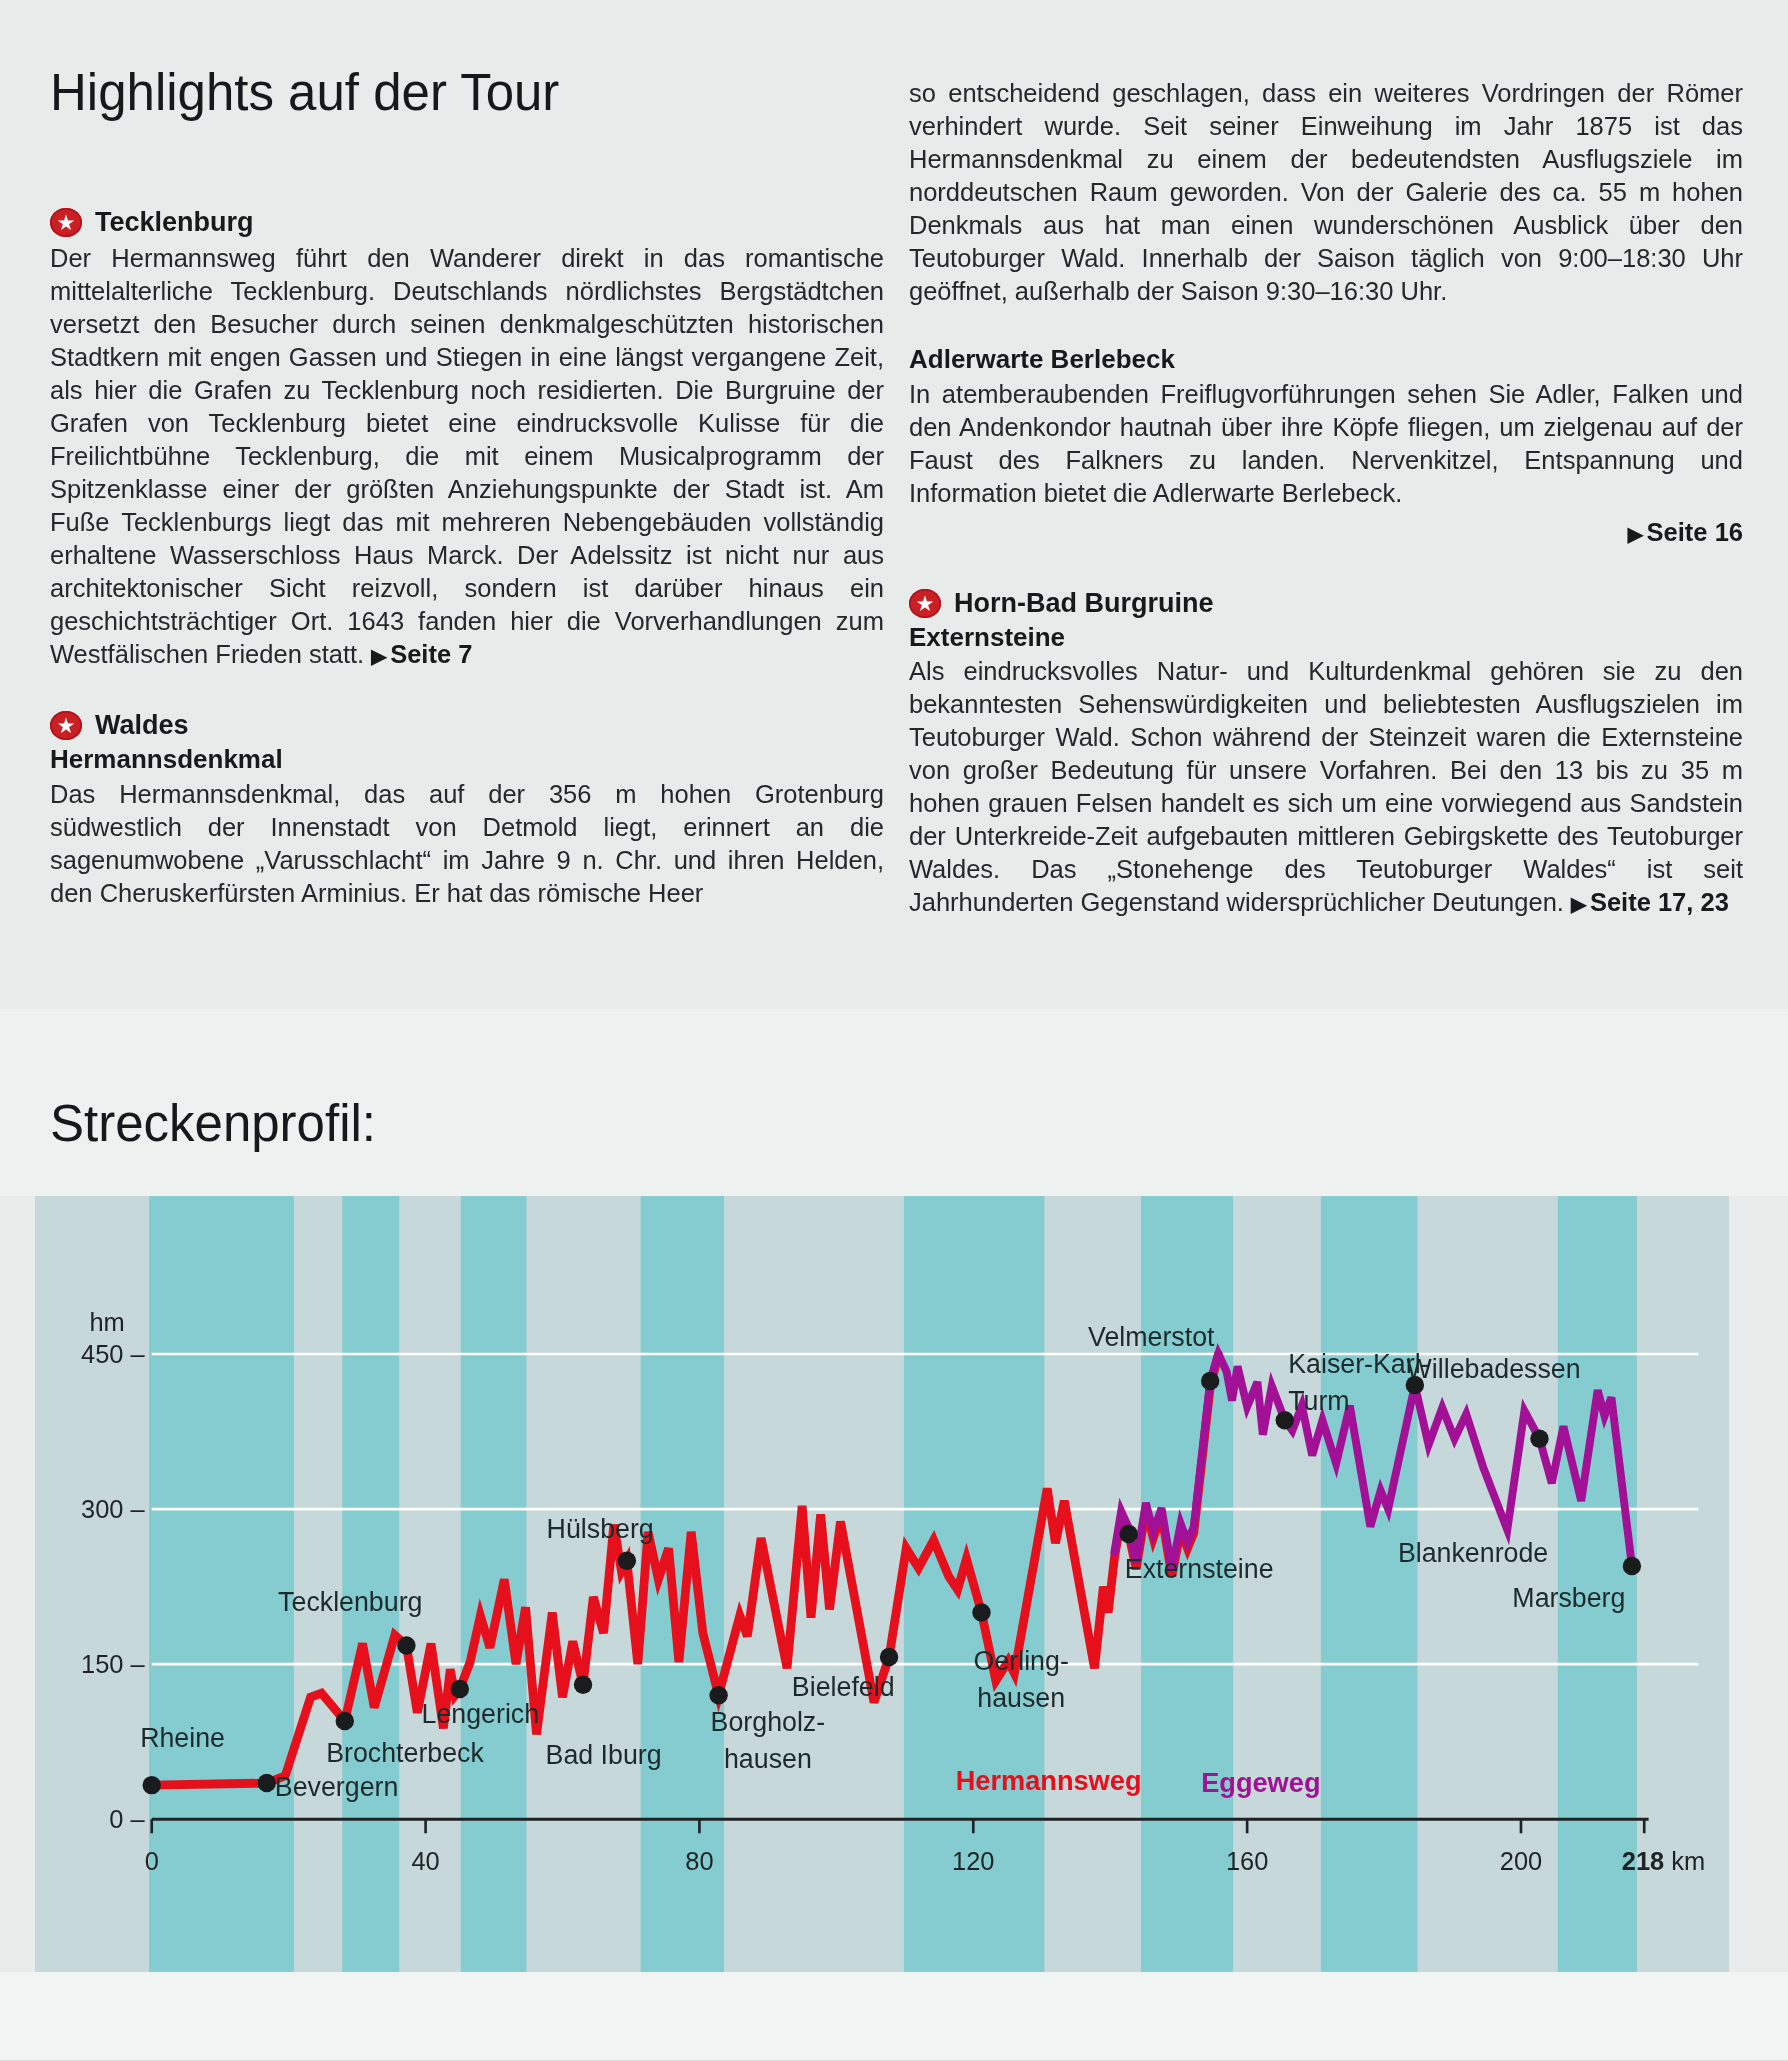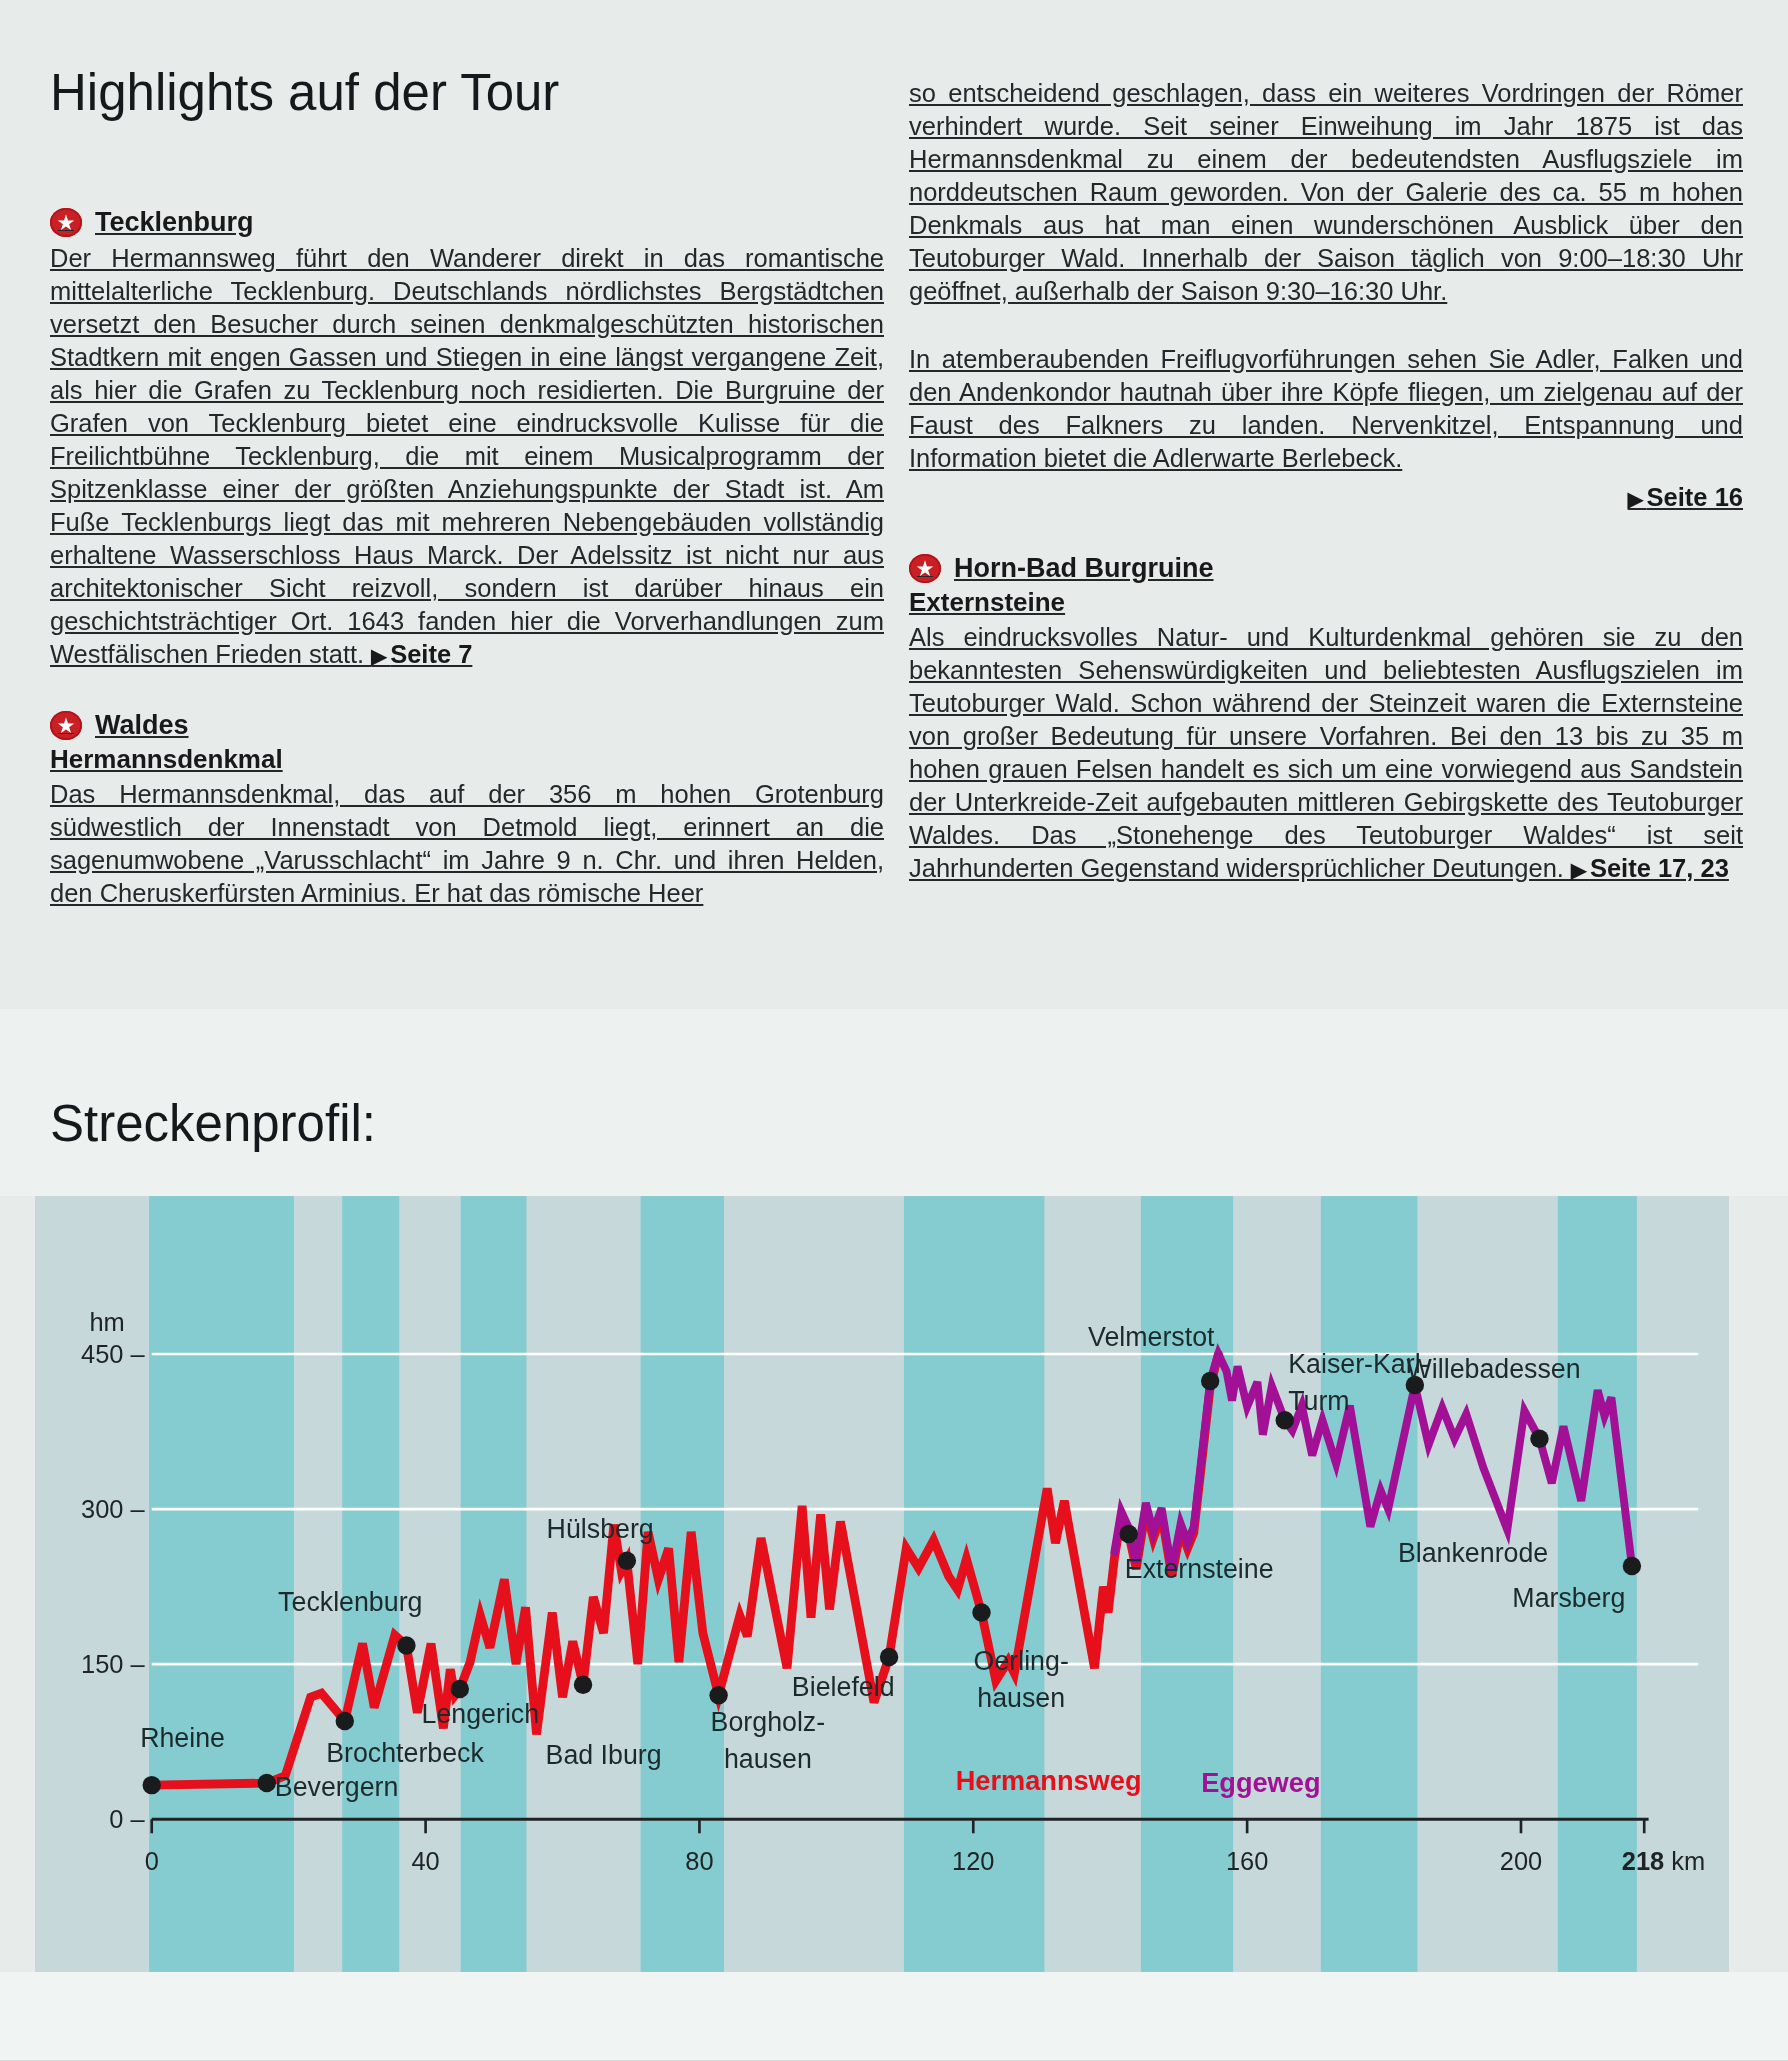--- a/index.html
+++ b/index.html
@@ -5,21 +5,21 @@
   html,body{margin:0;padding:0;background:#d8dddd;}
   #page{position:relative;width:1788px;height:2060px;background:#e7eceb;
         font-family:"Liberation Sans",sans-serif;color:#23282a;overflow:hidden;}
   #fold-band{position:absolute;left:0;top:1009px;width:1788px;height:187px;background:#edf1ef;}
   #bottom-band{position:absolute;left:0;top:1972px;width:1788px;height:89px;background:#f0f4f2;}
   #page-title{position:absolute;left:50px;top:63px;font-size:51px;font-weight:400;color:#15191b;margin:0;}
   #profil-title{position:absolute;left:50px;top:1094px;font-size:51px;font-weight:400;color:#15191b;margin:0;text-align:center;}
   .col{position:absolute;width:834px;text-align:justify;font-size:25.5px;line-height:33px;}
   #col-left{left:50px;top:205px;}
   #col-right{left:909px;top:75px;}
-  .section{margin:0 0 0 0;text-decoration:underline;}
+  .section{margin:0 0 0 0;}
   .section + .section{margin-top:35px;}
   .sec-head{display:flex;align-items:center;gap:13px;font-size:27px;font-weight:700;
             color:#17191a;text-align:left;line-height:35px;}
   .star{width:32px;height:29px;border-radius:50%;background:#c92026;color:#ffffff;
         display:inline-flex;align-items:center;justify-content:center;font-size:18.4px;
         flex:0 0 auto;box-shadow:inset 0 0 0 1.8px #b2131b;}
   .sub-head{font-size:26px;font-weight:700;color:#17191a;text-align:left;line-height:33px;}
   .body-p{margin:1.8px 0 0 0;}
   .ref{font-weight:700;color:#17191a;white-space:nowrap;}
   .ref .arrow{font-size:20px;letter-spacing:3.5px;}
@@ -51,20 +51,21 @@
         </div>
         <div class="sub-head">Hermannsdenkmal</div>
         <p class="body-p">Das Hermannsdenkmal, das auf der 356 m hohen Grotenburg südwestlich der Innenstadt von Detmold liegt, erinnert an die sagenumwobene „Varusschlacht“ im Jahre 9 n. Chr. und ihren Helden, den Cheruskerfürsten Arminius. Er hat das römische Heer</p>
       </div>
     </div>
   <div id="col-right" class="col">
       <div class="section">
         <p class="body-p">so entscheidend geschlagen, dass ein weiteres Vordringen der Römer verhindert wurde. Seit seiner Einweihung im Jahr 1875 ist das Hermannsdenkmal zu einem der bedeutendsten Ausflugsziele im norddeutschen Raum geworden. Von der Galerie des ca. 55 m hohen Denkmals aus hat man einen wunderschönen Ausblick über den Teutoburger Wald. Innerhalb der Saison täglich von 9:00–18:30 Uhr geöffnet, außerhalb der Saison 9:30–16:30 Uhr.</p>
       </div>
       <div class="section">
+        <div class="sub-head">Adlerwarte Berlebeck</div>
         <p class="body-p">In atemberaubenden Freiflugvorführungen sehen Sie Adler, Falken und den Andenkondor hautnah über ihre Köpfe fliegen, um zielgenau auf der Faust des Falkners zu landen. Nervenkitzel, Entspannung und Information bietet die Adlerwarte Berlebeck.</p>
         <div class="ref-line"><span class="ref"><span class="arrow">▶</span>Seite 16</span></div>
       </div>
       <div class="section">
         <div class="sec-head">
           <span class="star">★</span>
           <span>Horn-Bad Burgruine</span>
         </div>
         <div class="sub-head">Externsteine</div>
         <p class="body-p">Als eindrucksvolles Natur- und Kulturdenkmal gehören sie zu den bekanntesten Sehenswürdigkeiten und beliebtesten Ausflugszielen im Teutoburger Wald. Schon während der Steinzeit waren die Externsteine von großer Bedeutung für unsere Vorfahren. Bei den 13 bis zu 35 m hohen grauen Felsen handelt es sich um eine vorwiegend aus Sandstein der Unterkreide-Zeit aufgebauten mittleren Gebirgskette des Teutoburger Waldes. Das „Stonehenge des Teutoburger Waldes“ ist seit Jahrhunderten Gegenstand widersprüchlicher Deutungen. <span class="ref"><span class="arrow">▶</span>Seite 17, 23</span></p>

